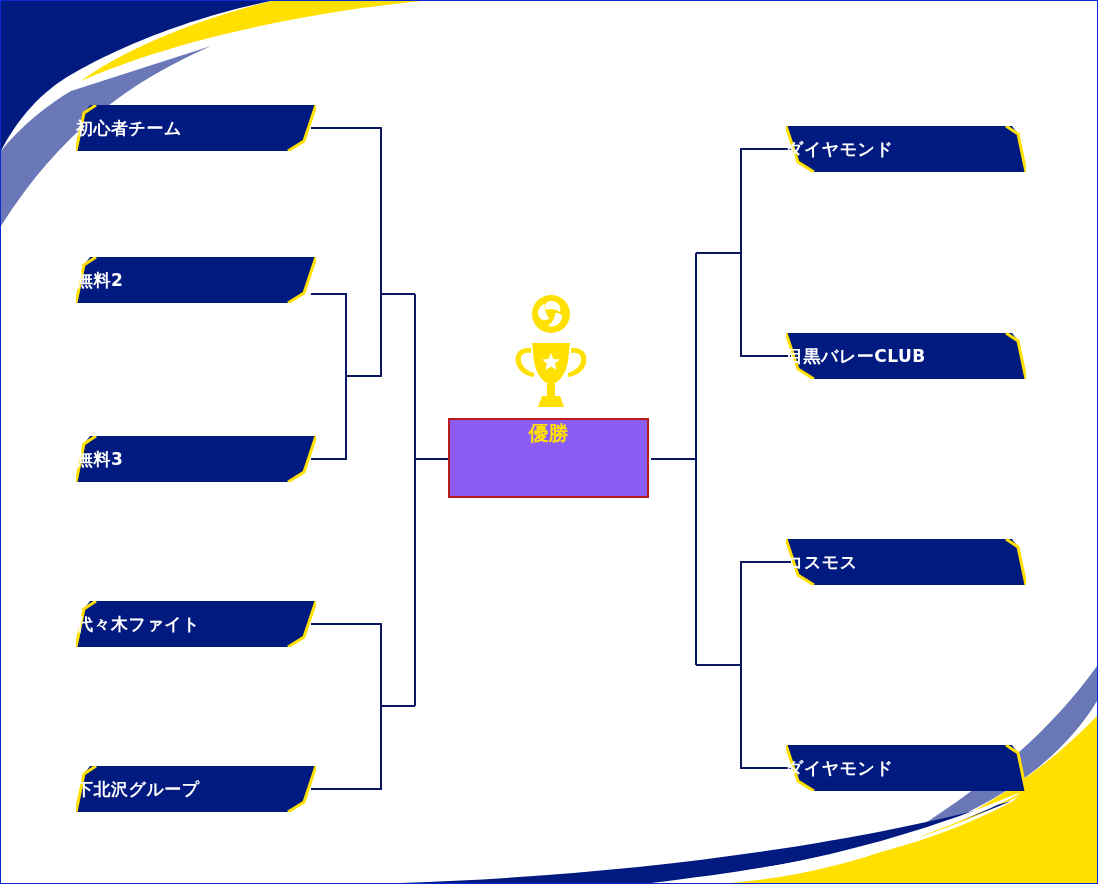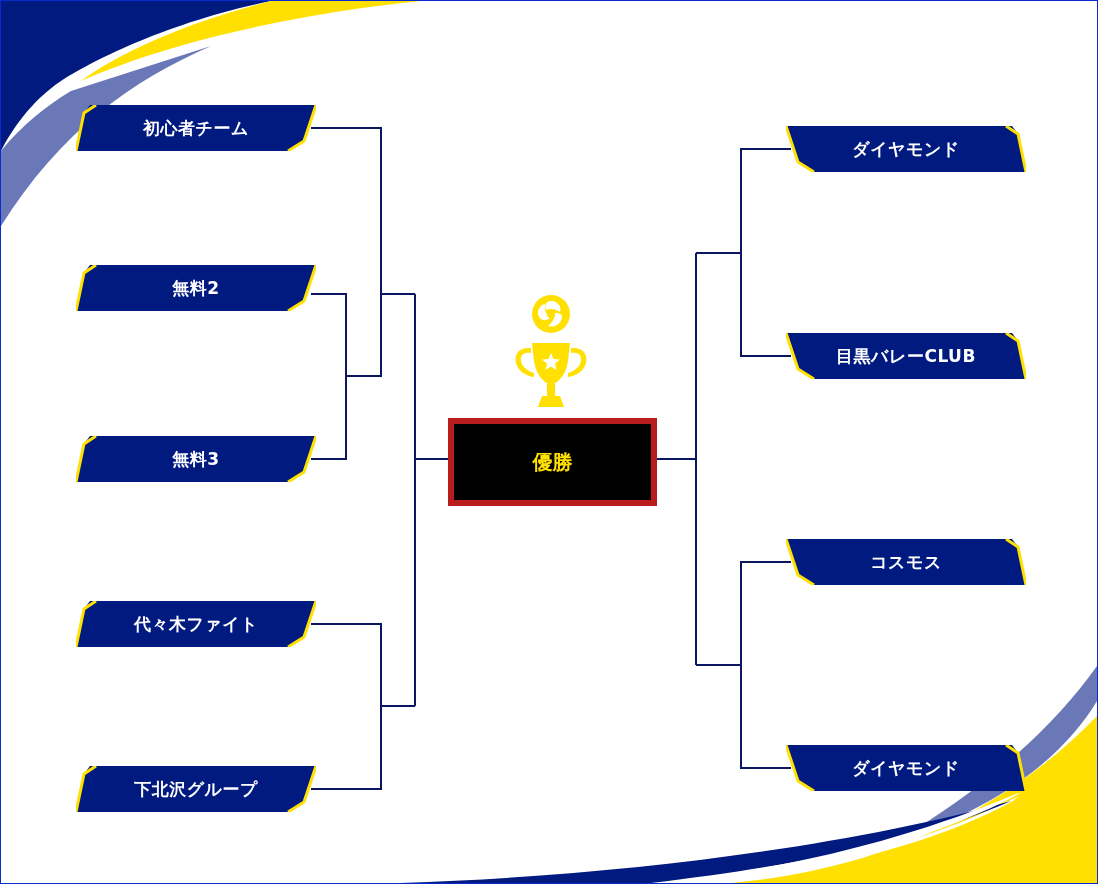--- a/index.html
+++ b/index.html
@@ -1,22 +1,22 @@
 <!DOCTYPE html>
 <html><head>
 <meta charset="utf-8">
 <style>
   html, body { margin:0; padding:0; }
   body { width:1098px; height:884px; overflow:hidden; background:#fff; font-family:"DejaVu Sans","Liberation Sans",sans-serif; }
   .canvas { position:relative; width:1096px; height:882px; border:1px solid #0a2acf; background:#fff; overflow:hidden; }
   .layer { position:absolute; left:0; top:0; width:1096px; height:882px; }
   .team { position:absolute; width:240px; height:46px; }
   .team svg { position:absolute; left:0; top:0; }
-  .team .label { position:absolute; left:0; top:0; width:240px; height:64px; line-height:46px; text-align:center; color:#fff; font-weight:bold; font-size:17px; letter-spacing:0.5px; }
-  .champ-box { position:absolute; left:447px; top:417px; width:197px; height:76px; border:6px solid #b91c1c; background:#000000; display:flex; align-items:center; justify-content:center; }
+  .team .label { position:absolute; left:0; top:0; width:240px; height:64px; line-height:46px; color:#fff; font-weight:bold; font-size:17px; letter-spacing:0.5px; }
+  .champ-box { position:absolute; left:447px; top:417px; width:197px; height:76px; border:2px solid #b91c1c; background:#8b5cf6; display:flex; align-items:flex-start; justify-content:center; }
   .champ-label { color:#ffe000; font-weight:bold; font-size:20px; }
   .trophy { position:absolute; left:505px; top:290px; width:90px; height:122px; }
 </style>
 </head>
 <body>
 
 <div class="canvas">
 
   <svg class="layer" viewBox="0 0 1096 882" width="1096" height="882">
 
@@ -53,21 +53,21 @@
 
   <div class="team" style="left:75px;top:104px;">
     <svg width="240" height="46" viewBox="0 0 240 46">
       <polygon points="14,0 240,0 228,36 212,46 0,46 8,8" fill="#001a80"></polygon>
       <polyline points="0,46 8,8 20,0" stroke="#ffe000" stroke-width="3" fill="none"></polyline>
       <polyline points="240,0 228,36 212,46" stroke="#ffe000" stroke-width="3" fill="none"></polyline>
     </svg>
     <div class="label">初心者チーム</div>
   </div>
 
-  <div class="team" style="left:75px;top:264px;">
+  <div class="team" style="left:75px;top:256px;">
     <svg width="240" height="46" viewBox="0 0 240 46">
       <polygon points="14,0 240,0 228,36 212,46 0,46 8,8" fill="#001a80"></polygon>
       <polyline points="0,46 8,8 20,0" stroke="#ffe000" stroke-width="3" fill="none"></polyline>
       <polyline points="240,0 228,36 212,46" stroke="#ffe000" stroke-width="3" fill="none"></polyline>
     </svg>
     <div class="label">無料2</div>
   </div>
 
   <div class="team" style="left:75px;top:435px;text-decoration:underline;">
     <svg width="240" height="46" viewBox="0 0 240 46">

